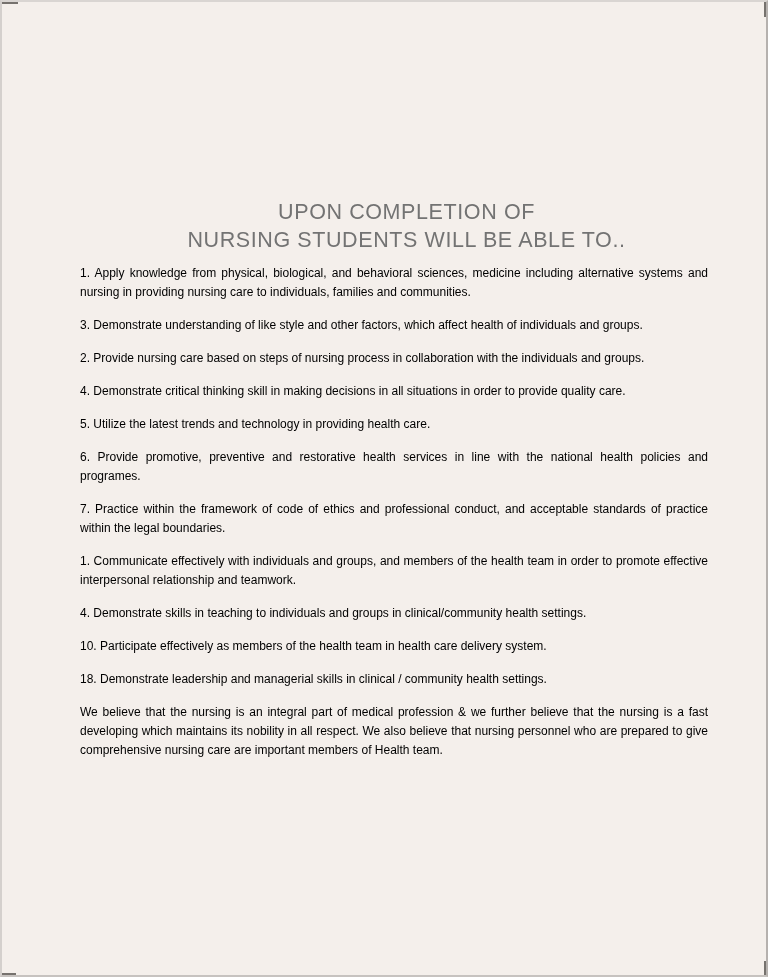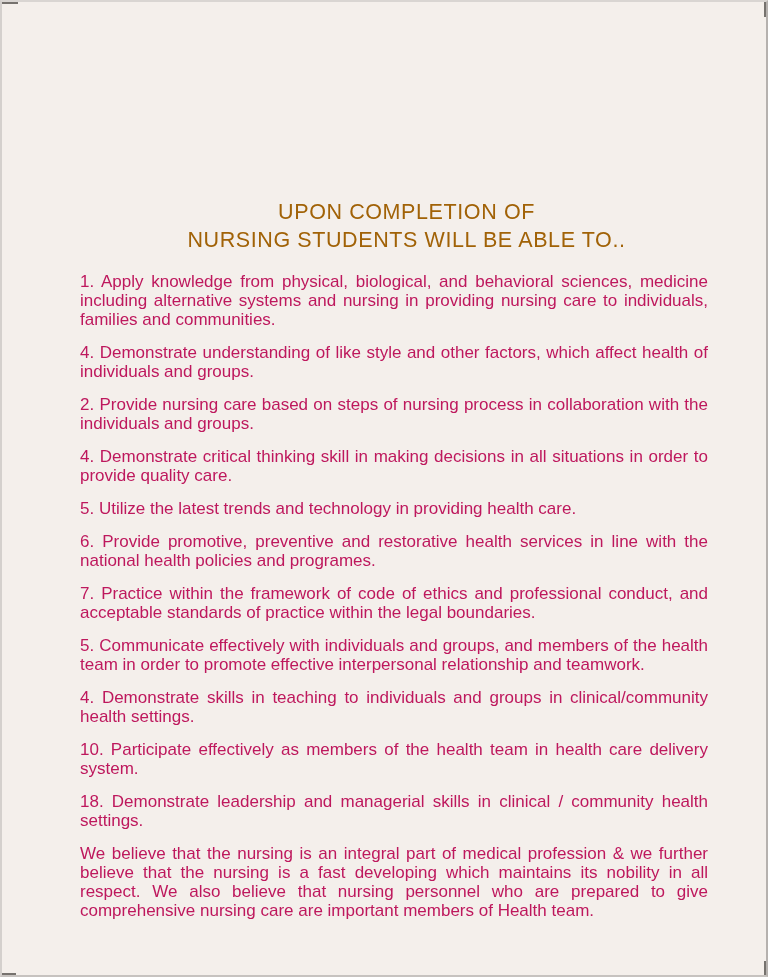--- a/index.html
+++ b/index.html
@@ -25,34 +25,34 @@
     background: #76726e;
   }
   .corner.tl { top: -2px; left: -2px; width: 18px; height: 4px; }
   .corner.tr { top: -2px; right: -2px; width: 4px; height: 17px; }
   .corner.bl { bottom: -2px; left: -2px; width: 16px; height: 4px; }
   .corner.br { bottom: -2px; right: -2px; width: 4px; height: 16px; }
 
   .title {
     margin: 196px 0 0 0;
     text-align: center;
-    color: #a16207;
+    color: #737373;
     font-size: 21.5px;
     font-weight: 300;
     line-height: 28px;
     letter-spacing: 0.6px;
     padding-left: 45px;
   }
   .title .line { display: block; }
 
   .content {
-    margin: 18px auto 0 78px;
+    margin: 10px auto 0 78px;
     width: 628px;
-    color: #be185d;
-    font-size: 17px;
+    color: #000000;
+    font-size: 12px;
     line-height: 19px;
   }
   .content p {
     margin: 0 0 14px 0;
     text-align: justify;
   }
 </style>
 </head>
 <body>
 
@@ -62,25 +62,25 @@
   <div class="corner bl"></div>
   <div class="corner br"></div>
 
   <h1 class="title">
     <span class="line">UPON COMPLETION OF</span>
     <span class="line">NURSING STUDENTS WILL BE ABLE TO..</span>
   </h1>
 
   <div class="content">
     <p>1. Apply knowledge from physical, biological, and behavioral sciences, medicine including alternative systems and nursing in providing nursing care to individuals, families and communities.</p>
-    <p>4. Demonstrate understanding of like style and other factors, which affect health of individuals and  groups.</p>
+    <p>3. Demonstrate understanding of like style and other factors, which affect health of individuals and  groups.</p>
     <p>2. Provide nursing care based on steps of nursing process in collaboration with the individuals and  groups.</p>
     <p>4. Demonstrate critical thinking skill in making decisions in all situations in order to provide quality care.</p>
     <p>5. Utilize the latest trends and technology in providing health care.</p>
     <p>6. Provide promotive, preventive and restorative health services in line with the national health policies and programes.</p>
     <p>7. Practice within the framework of code of ethics and professional conduct, and acceptable standards of practice within the legal boundaries.</p>
-    <p>5. Communicate effectively with individuals and groups, and members of the health team in order to promote effective interpersonal relationship and teamwork.</p>
+    <p>1. Communicate effectively with individuals and groups, and members of the health team in order to promote effective interpersonal relationship and teamwork.</p>
     <p>4. Demonstrate skills in teaching to individuals and groups in clinical/community health settings.</p>
     <p>10. Participate effectively as members of the health team in health care delivery system.</p>
     <p>18. Demonstrate leadership and managerial skills in clinical / community health settings.</p>
     <p>We believe that the nursing is an integral part of medical profession &amp; we further believe that the nursing is a fast developing which maintains its nobility in all respect. We also believe that nursing personnel who are prepared to give comprehensive nursing care are important members of Health team.</p>
   </div>
 </div>
 
 </body></html>

